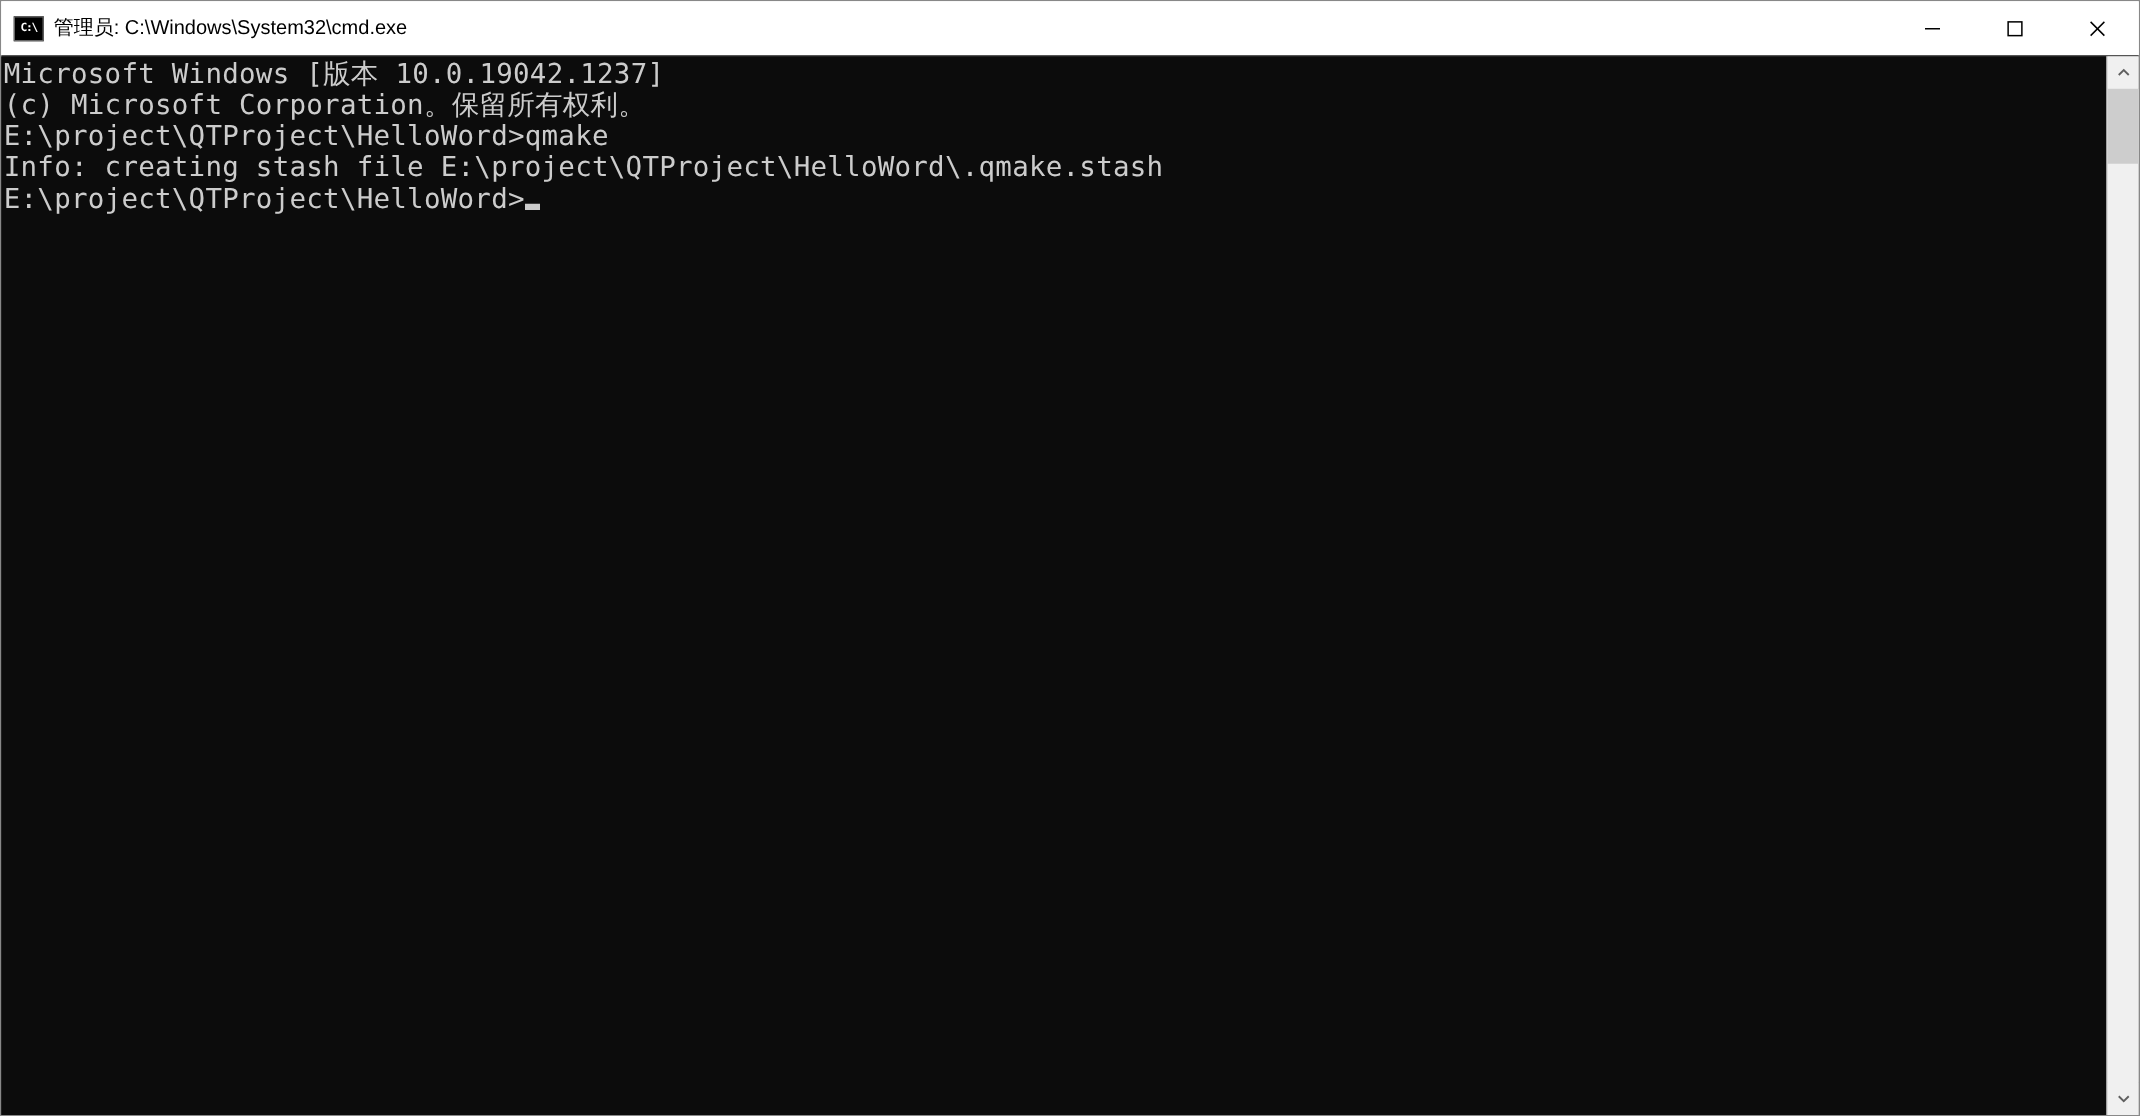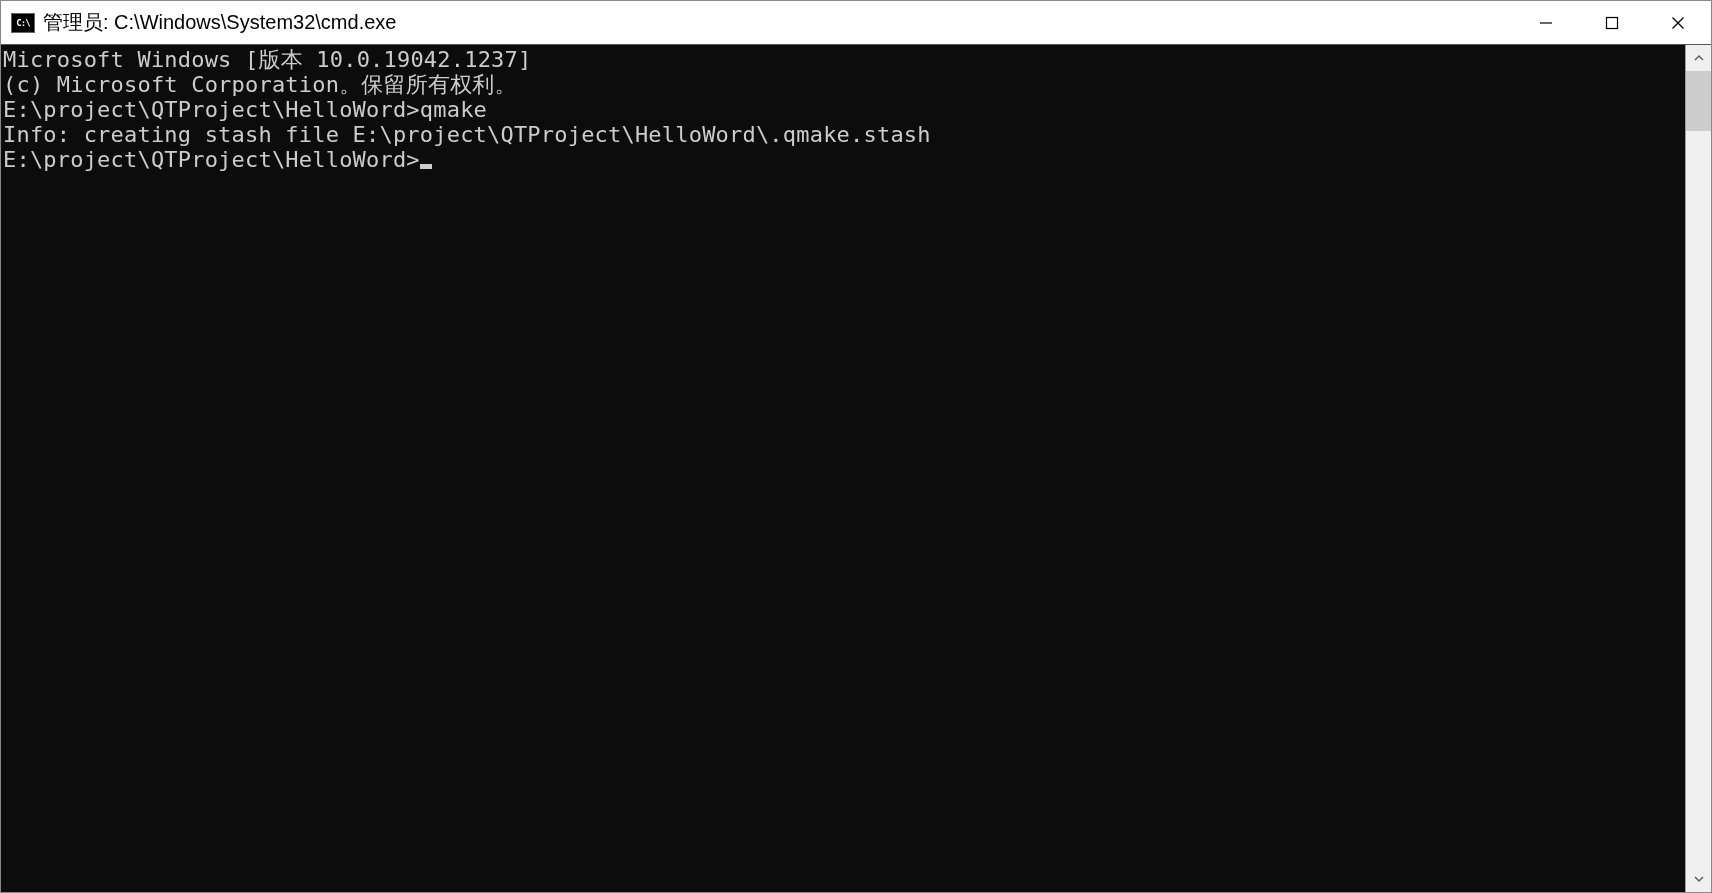--- a/index.html
+++ b/index.html
@@ -44,21 +44,21 @@
     }
     .titlebar-icon-text {
       color: #fff;
       font-size: 9px;
       font-family: monospace;
       font-weight: bold;
       letter-spacing: -1px;
     }
     .titlebar-title {
       flex: 1;
-      font-size: 20px;
+      font-size: 16px;
       color: #000;
       white-space: nowrap;
       overflow: hidden;
     }
     .window-controls {
       display: flex;
       height: 100%;
     }
     .win-btn {
       width: 66px;

